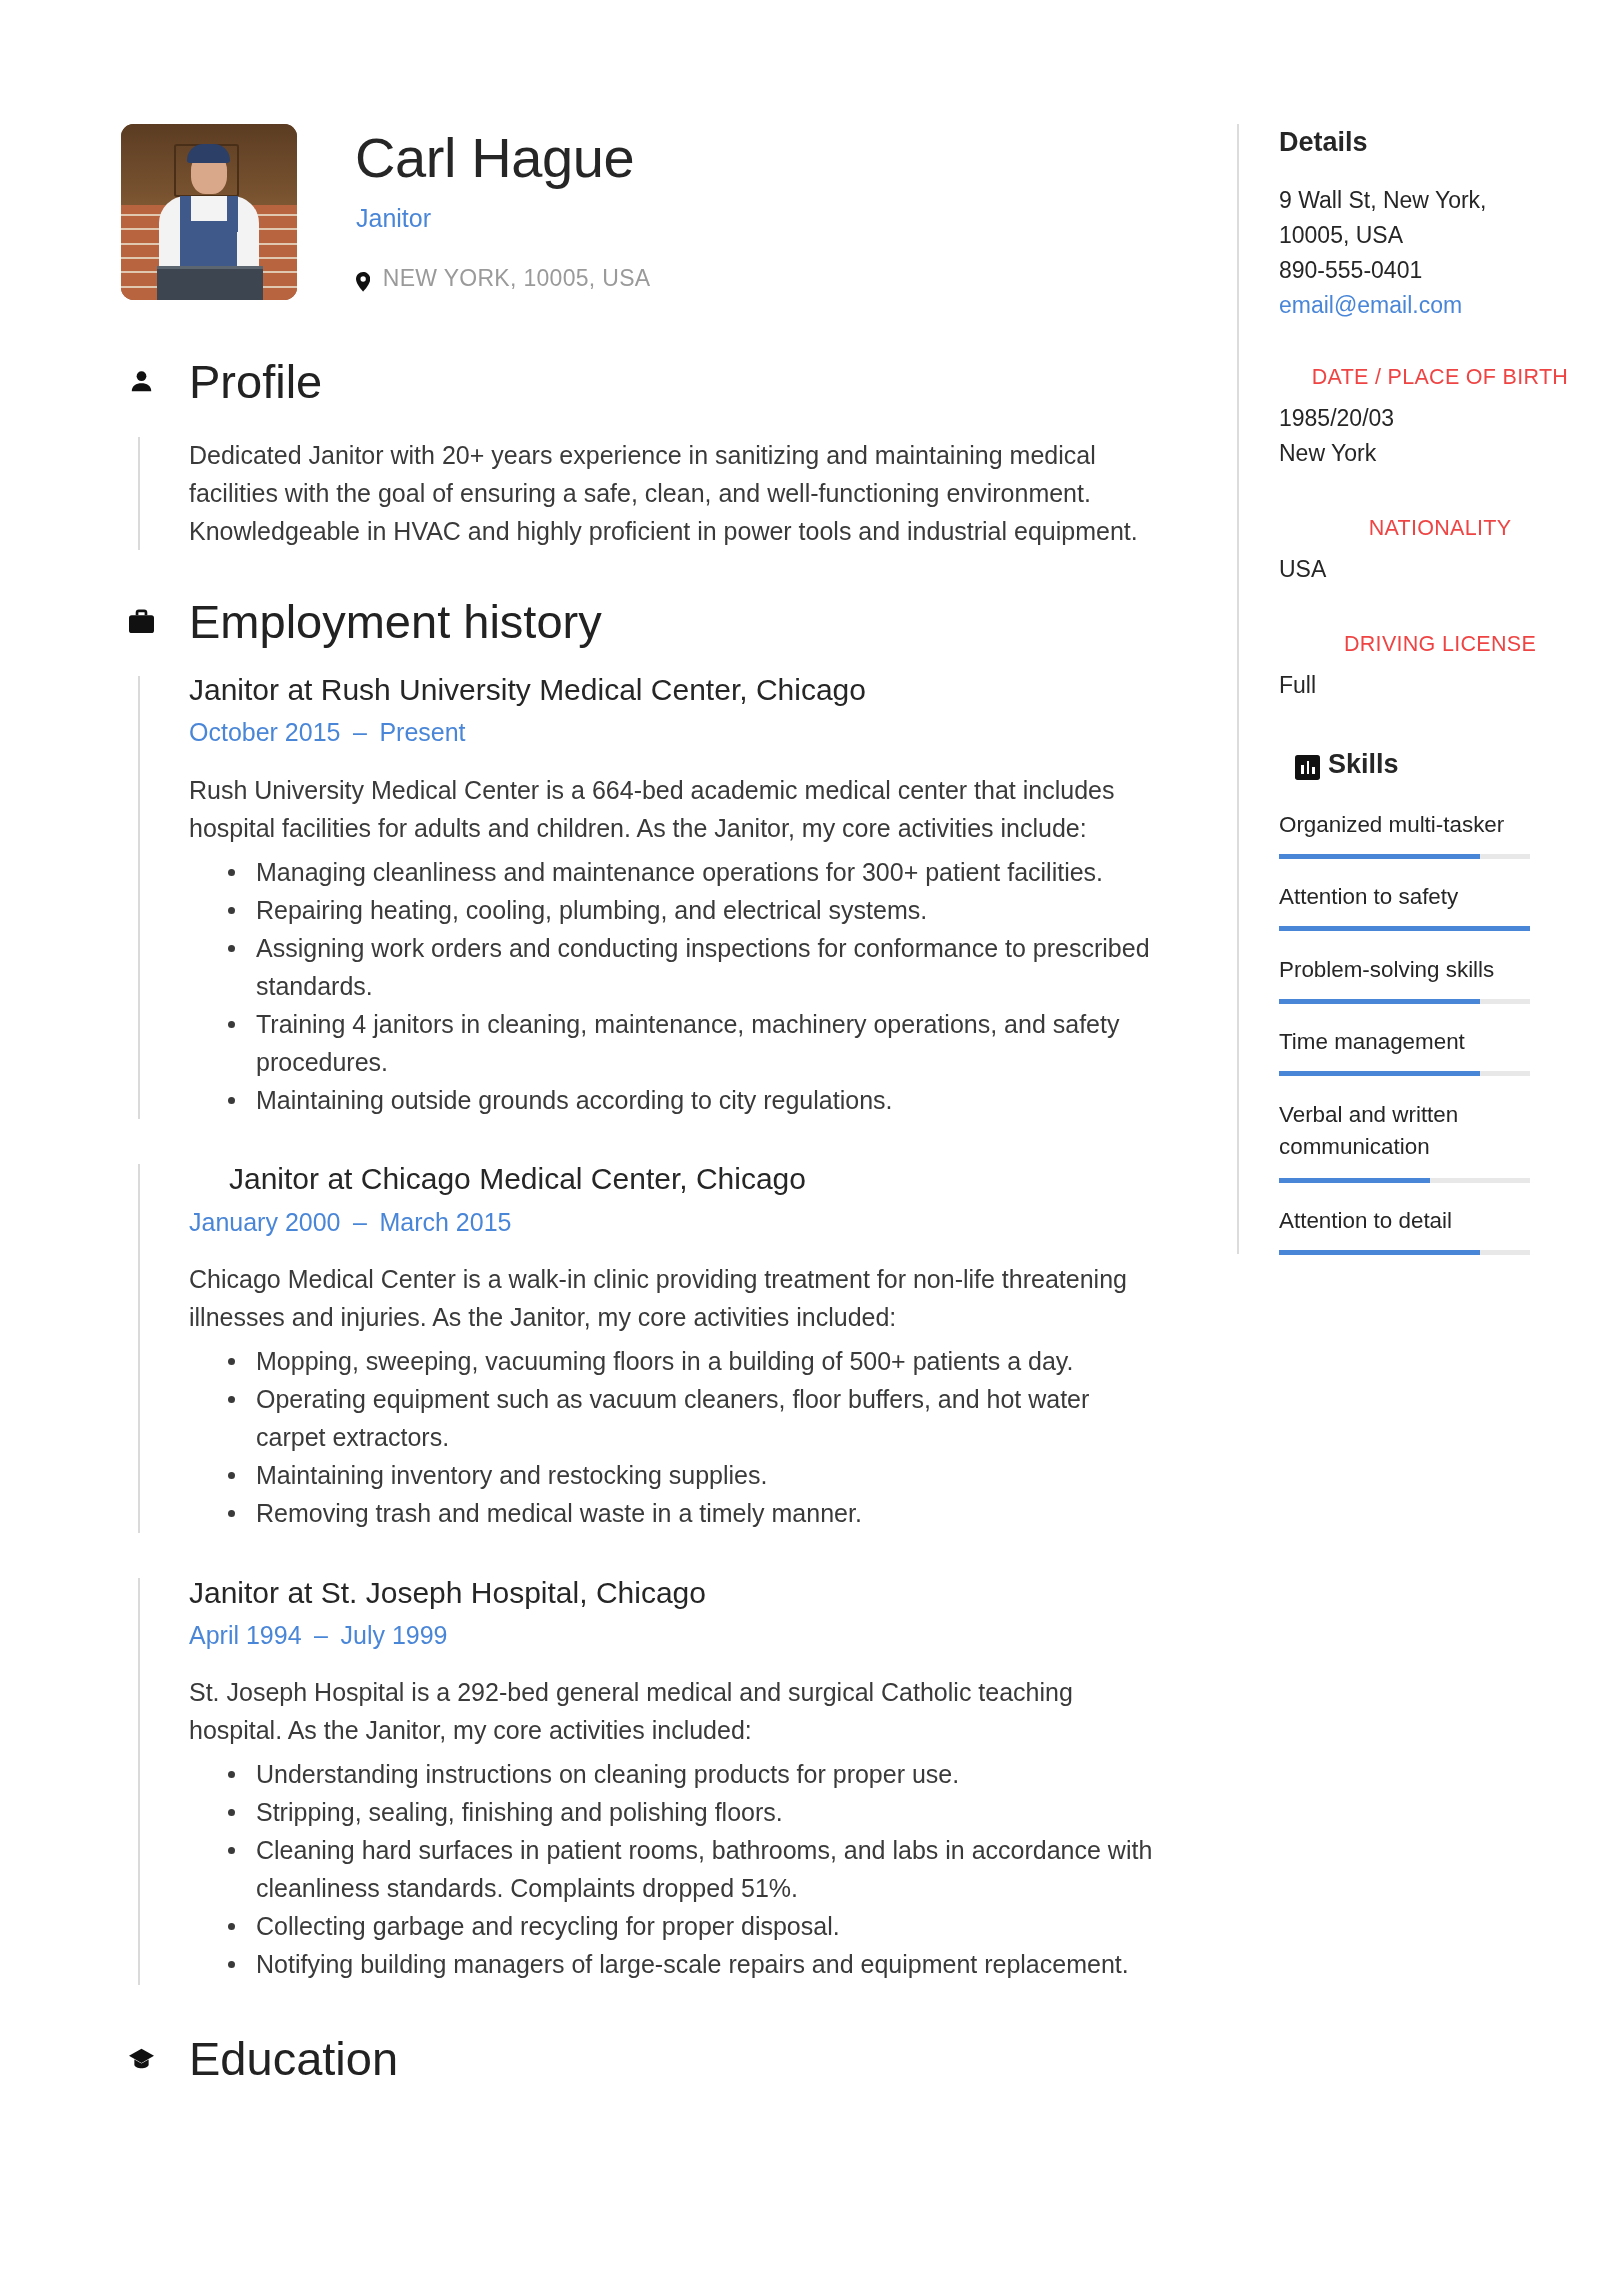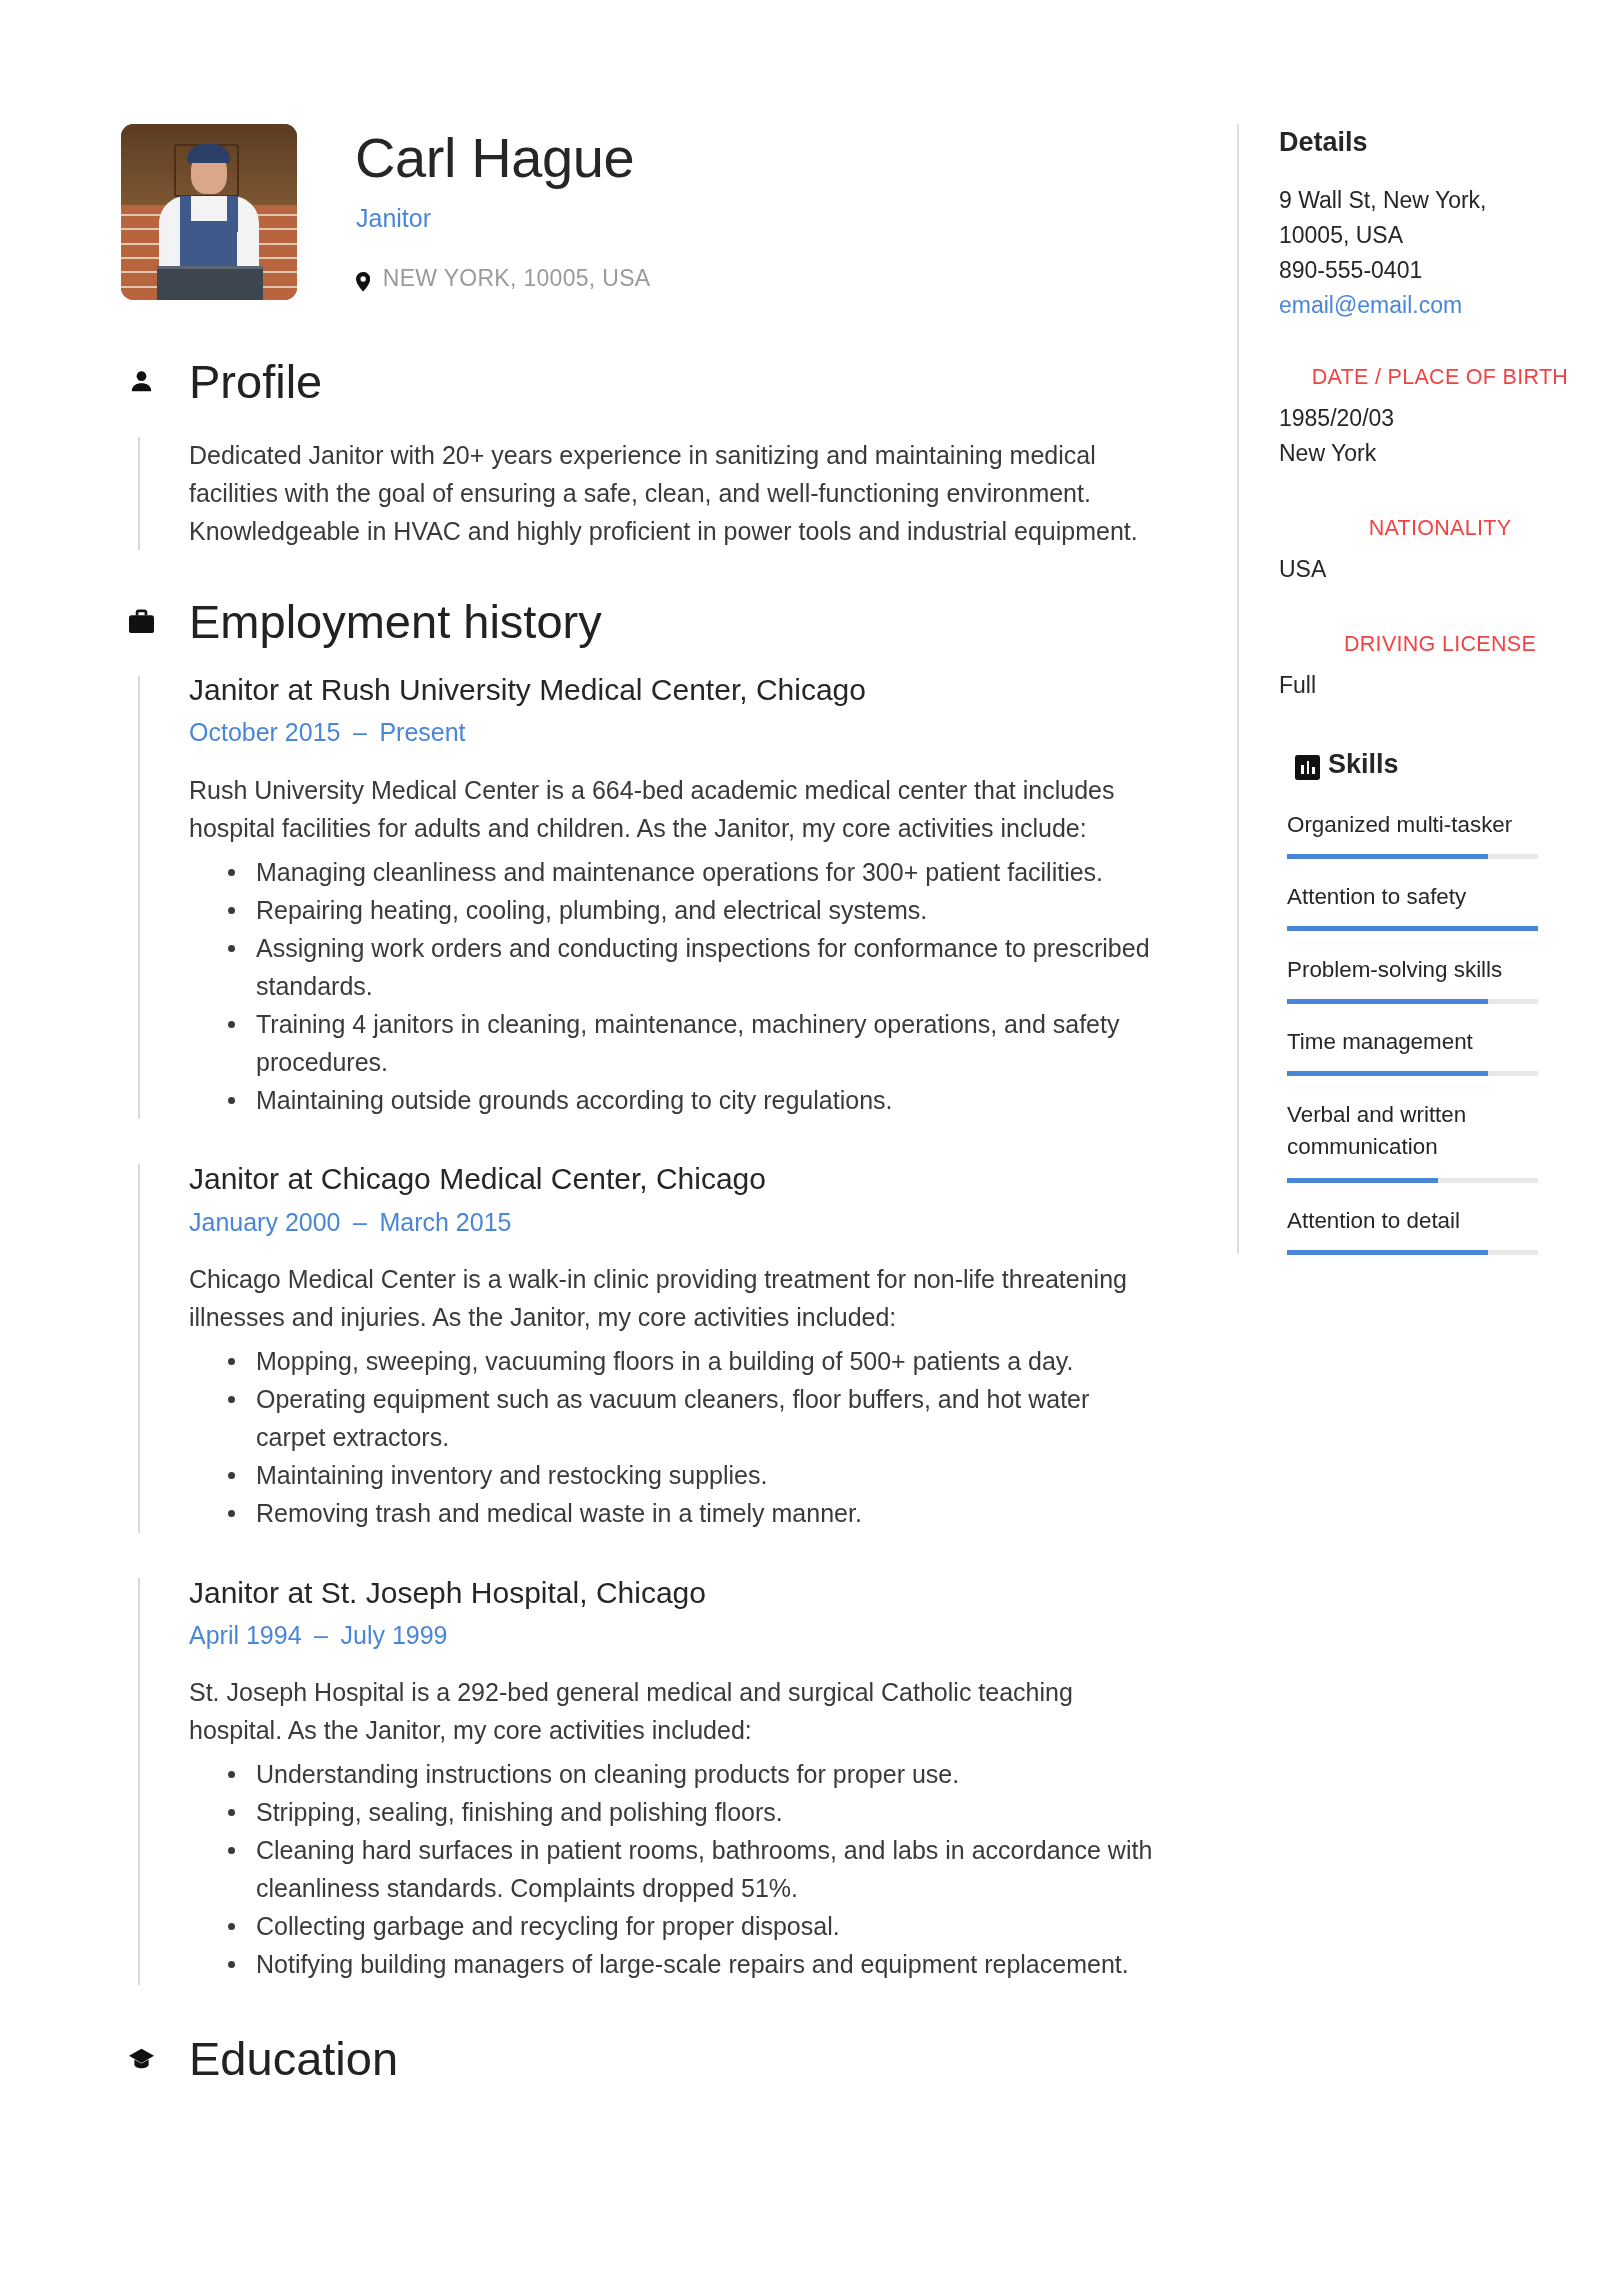--- a/index.html
+++ b/index.html
@@ -51,21 +51,21 @@
   .side-h { font-size:27px; font-weight:700; color:#262626; }
   .side-line { font-size:23px; line-height:35px; color:#262626; }
   .side-link { font-size:23px; line-height:35px; color:#4a86d8; }
   .side-label { font-size:21.5px; color:#ef4444; letter-spacing:0.3px;text-align:center; }
 
   .skills-head { position:absolute; left:1279px; top:749px; display:flex; align-items:flex-end; gap:8px;padding-left:16px; }
   .skills-head .ico { width:25px; height:25px; background:#111; border-radius:2.7px; position:relative; }
   .skills-head .ico span { position:absolute; bottom:6.3px; width:2.7px; background:#fff; }
   .skills-head .txt { font-size:27px; font-weight:700; color:#262626; }
 
-  .skill { position:absolute; left:1279px; width:251px;margin-left:8px; }
+  .skill { position:absolute; left:1279px; width:251px; }
   .skill .lbl { font-size:22.4px; line-height:32px; color:#262626; }
   .skill .track { position:absolute; left:0; width:251px; height:5.4px; background:#e8e8e8; }
   .skill .fill { height:5.4px; background:#4a86d8; }
 </style>
 </head>
 <body>
 
 <div class="photo">
   <div class="cabinet"></div>
   <div class="bricks"></div>
@@ -124,21 +124,21 @@
 </div>
 <ul class="bullets" style="top:853px;width:1012px;">
   <li>Managing cleanliness and maintenance operations for 300+ patient facilities.</li>
   <li>Repairing heating, cooling, plumbing, and electrical systems.</li>
   <li>Assigning work orders and conducting inspections for conformance to prescribed standards.</li>
   <li>Training 4 janitors in cleaning, maintenance, machinery operations, and safety procedures.</li>
   <li>Maintaining outside grounds according to city regulations.</li>
 </ul>
 
 <div class="vbar" style="top:1164px;height:369px;"></div>
-<div class="job-title" style="top:1162px;">Janitor at Chicago Medical Center, Chicago</div>
+<div class="job-title" style="top:1162px;margin-left:40px;">Janitor at Chicago Medical Center, Chicago</div>
 <div class="job-dates" style="top:1208px;">
   <span>January 2000</span><span class="dash">–</span><span>March 2015</span>
 </div>
 <div class="para" style="top:1260px;">
   <div>Chicago Medical Center is a walk-in clinic providing treatment for non-life threatening</div>
   <div>illnesses and injuries. As the Janitor, my core activities included:</div>
 </div>
 <ul class="bullets" style="top:1342px;width:967px;">
   <li>Mopping, sweeping, vacuuming floors in a building of 500+ patients a day.</li>
   <li>Operating equipment such as vacuum cleaners, floor buffers, and hot water carpet extractors.</li>

